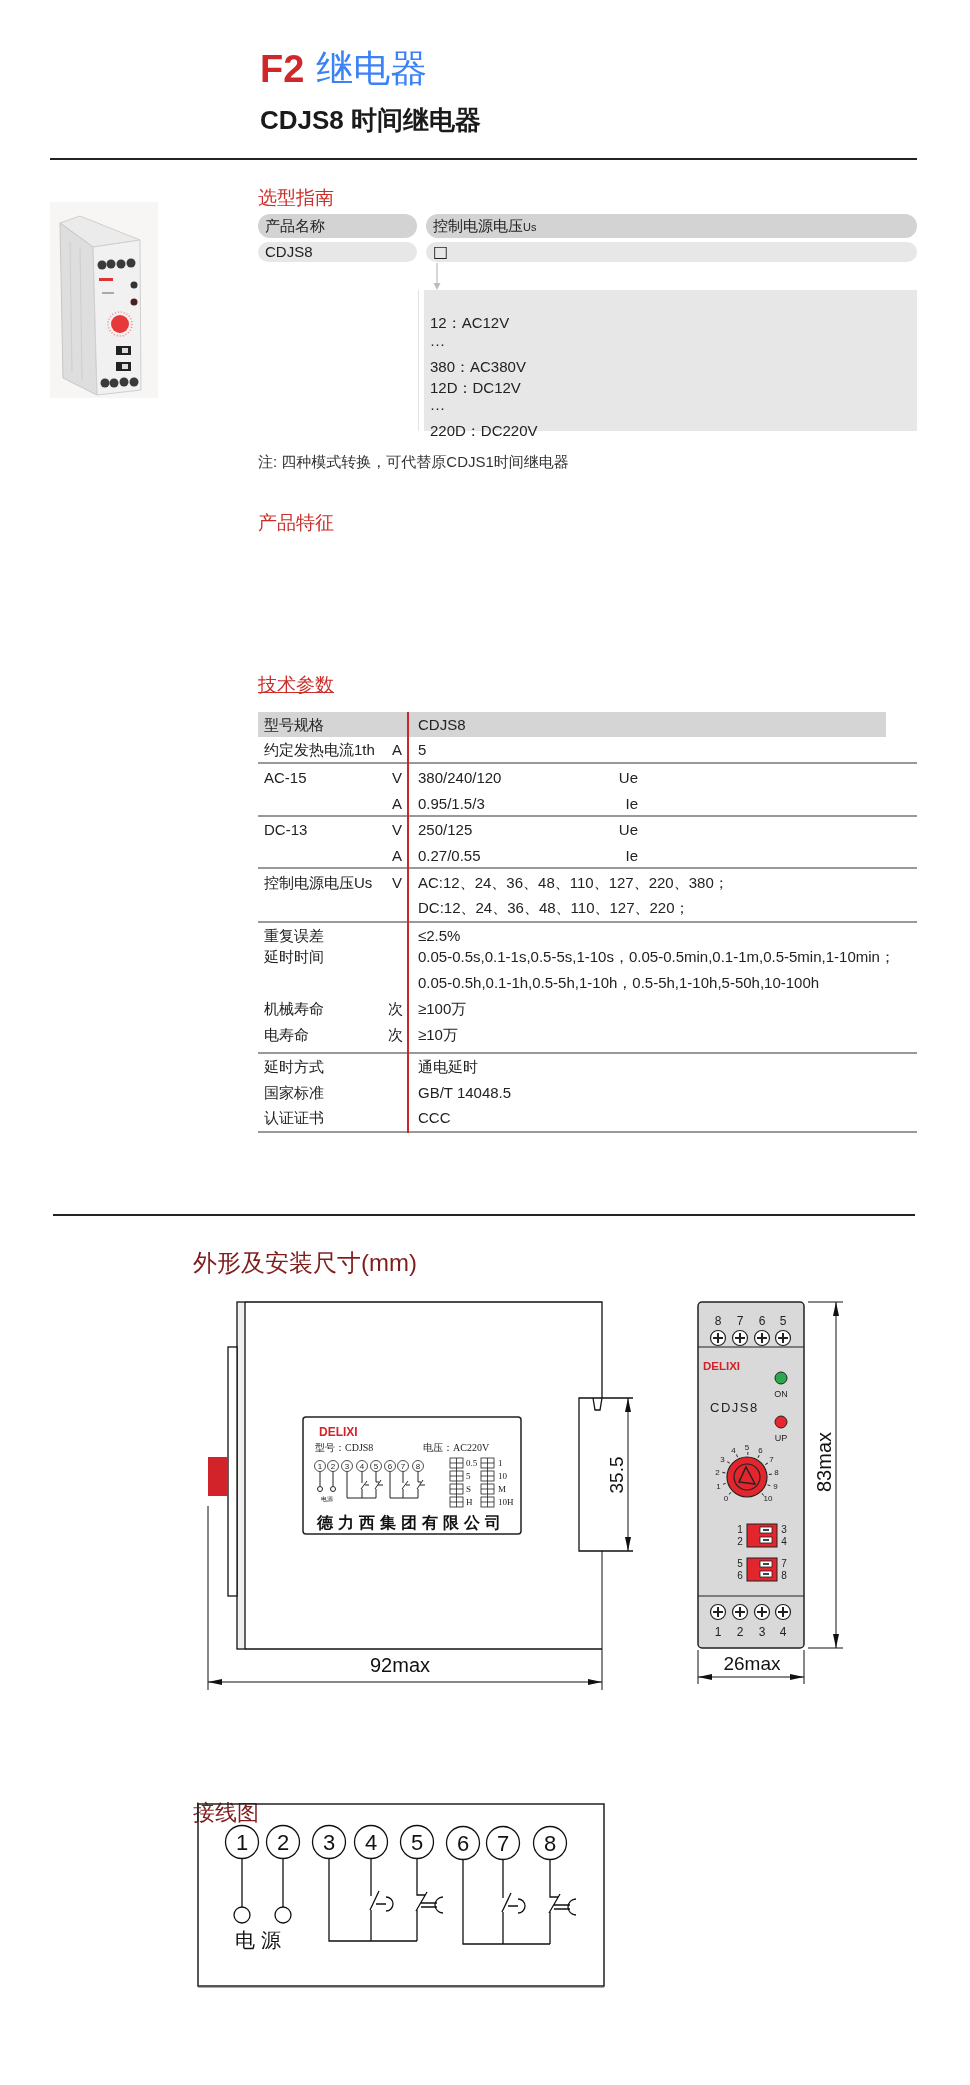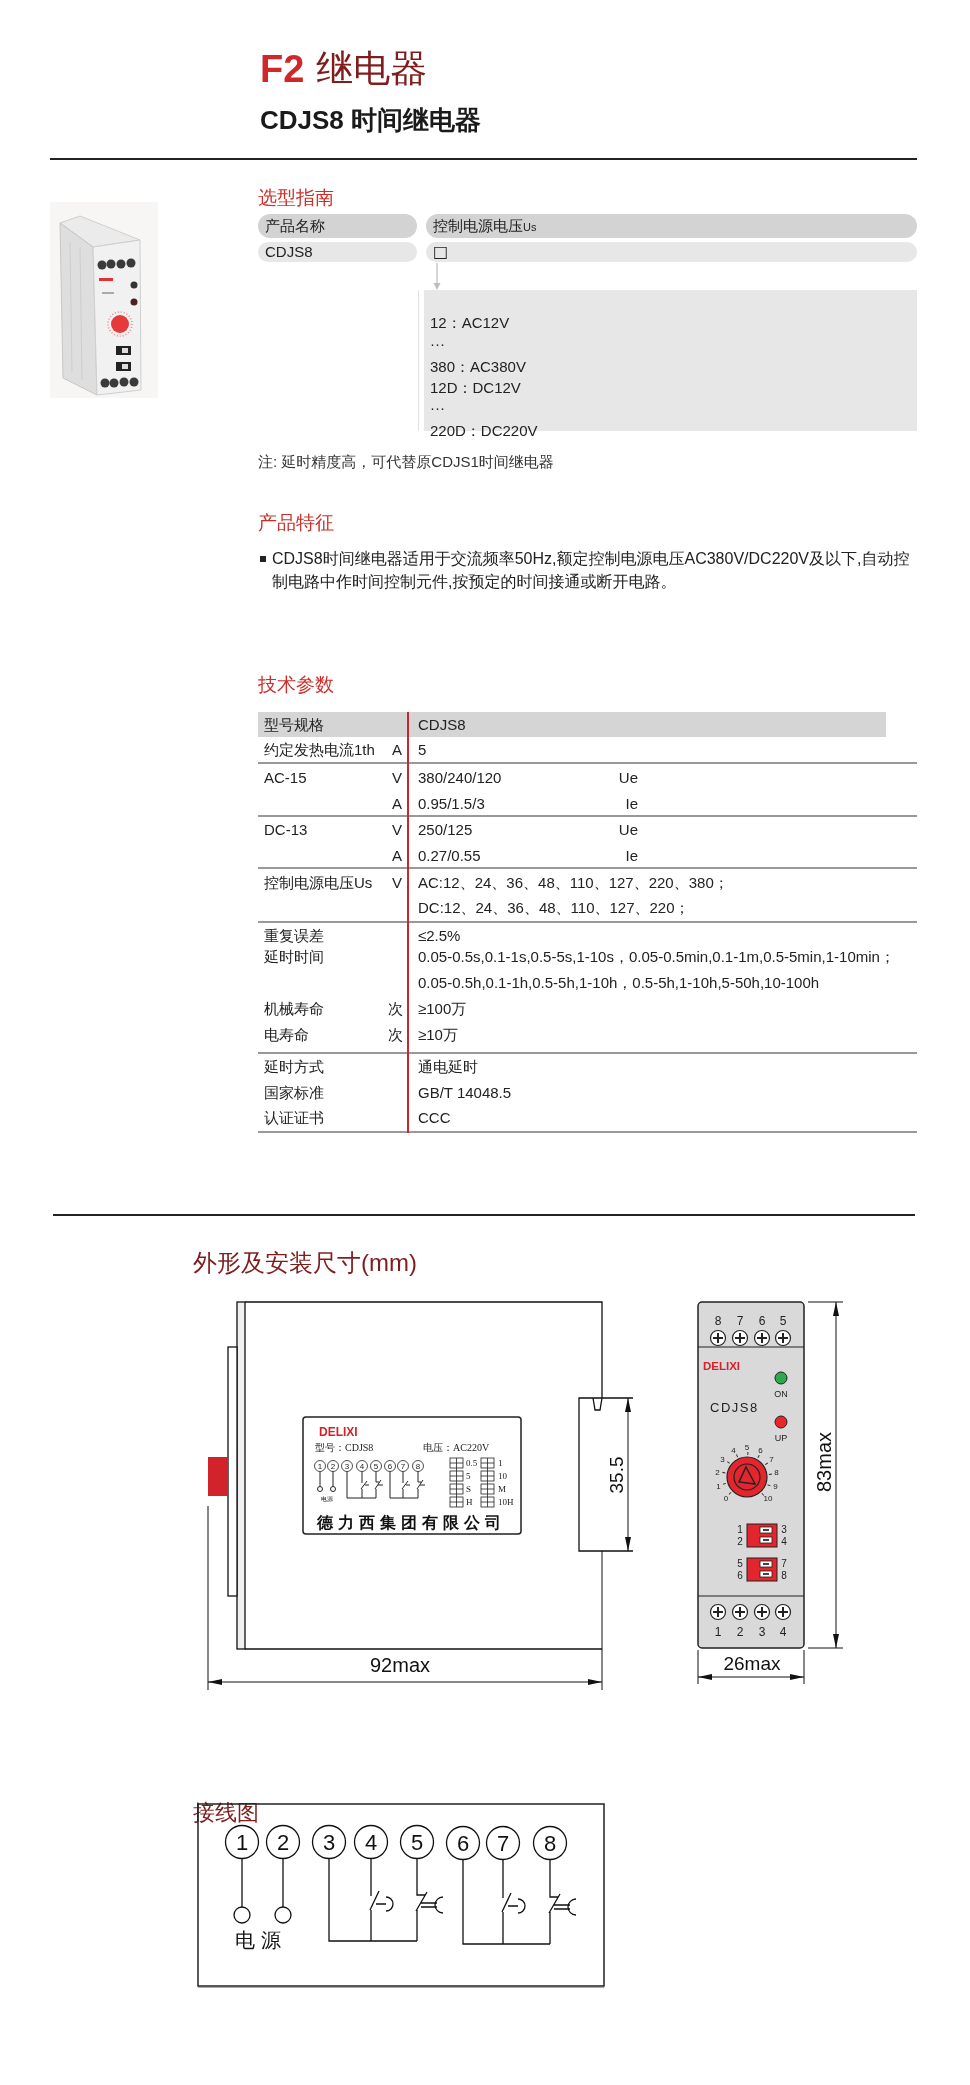--- a/index.html
+++ b/index.html
@@ -4,21 +4,21 @@
 <style>
   body{margin:0;background:#fff;}
   #page{position:relative;width:970px;height:2085px;overflow:hidden;background:#fff;font-family:"Liberation Sans",sans-serif;color:#222;}
   .abs{position:absolute;}
   .h-red{position:absolute;color:#cc2f2a;font-size:19px;line-height:20px;white-space:nowrap;}
   .h-red-lg{position:absolute;color:#7f1d1d;font-size:24px;line-height:26px;white-space:nowrap;}
   .hr{position:absolute;background:#222;height:2px;}
   
   #title{left:260px;top:48px;height:42px;white-space:nowrap;}
   #title .code{font-size:38px;font-weight:bold;color:#d0282a;line-height:42px;vertical-align:top;}
-  #title .name{font-size:37px;line-height:42px;margin-left:12px;color:#7f1d1d;vertical-align:top;}
+  #title .name{font-size:37px;line-height:42px;margin-left:12px;color:#3b82f6;vertical-align:top;}
   #subtitle{left:260px;top:106px;font-size:26px;font-weight:bold;line-height:28px;white-space:nowrap;color:#1a1a1a;}
   
   .sel-cell{position:absolute;font-size:15px;color:#222;white-space:nowrap;padding-left:7px;box-sizing:border-box;border-radius:12px;}
   .sel-head{background:#d3d3d3;height:24px;line-height:24px;top:214px;}
   .sel-row{background:#e7e7e7;height:20px;line-height:20px;top:242px;}
   .sel-head .sub{font-size:11px;}
   .box-glyph{font-family:"DejaVu Sans",sans-serif;font-size:16px;line-height:20px;}
   #opt-box{left:424px;top:290px;width:493px;height:141px;background:#e7e7e7;}
   #opt-box .opt{position:absolute;left:6px;height:20px;line-height:20px;font-size:15px;white-space:nowrap;color:#222;margin-top:15px;}
   #opt-sep{left:418px;top:290px;width:1px;height:141px;background:#e2e2e2;}
@@ -100,31 +100,27 @@
   </svg>
   <div id="opt-sep" class="abs"></div>
   <div id="opt-box" class="abs">
     <div class="opt" style="top:8px;">12：AC12V</div>
     <div class="opt" style="top:29px;">···</div>
     <div class="opt" style="top:52px;">380：AC380V</div>
     <div class="opt" style="top:73px;">12D：DC12V</div>
     <div class="opt" style="top:93px;">···</div>
     <div class="opt" style="top:116px;">220D：DC220V</div>
   </div>
-  <div id="note" class="abs">注: 延时精度高，可代替原CDJS1时间继电器</div>
+  <div id="note" class="abs">注: 四种模式转换，可代替原CDJS1时间继电器</div>
 
   <div class="h-red" style="left:258px;top:513px;">产品特征</div>
   <div id="features" class="abs">
-    <div class="item">
-      <span class="bullet"></span>
-      <span>CDJS8时间继电器适用于交流频率50Hz,额定控制电源电压AC380V/DC220V及以下,自动控制电路中作时间控制元件,按预定的时间接通或断开电路。</span>
-    </div>
-  </div>
-
-  <div class="h-red" style="left:258px;top:675px;">技术参数</div>
+  </div>
+
+  <div class="h-red" style="left:258px;top:675px;text-decoration:underline;">技术参数</div>
   <div id="tech" class="abs">
     <div class="thead">
       <span class="c-label">型号规格</span>
       <span class="c-val">CDJS8</span>
     </div>
 
     <div class="tr" style="top:27px;">
       <span class="c-label">约定发热电流1th</span>
       <span class="c-sub"></span>
       <span class="c-unit">A</span>

